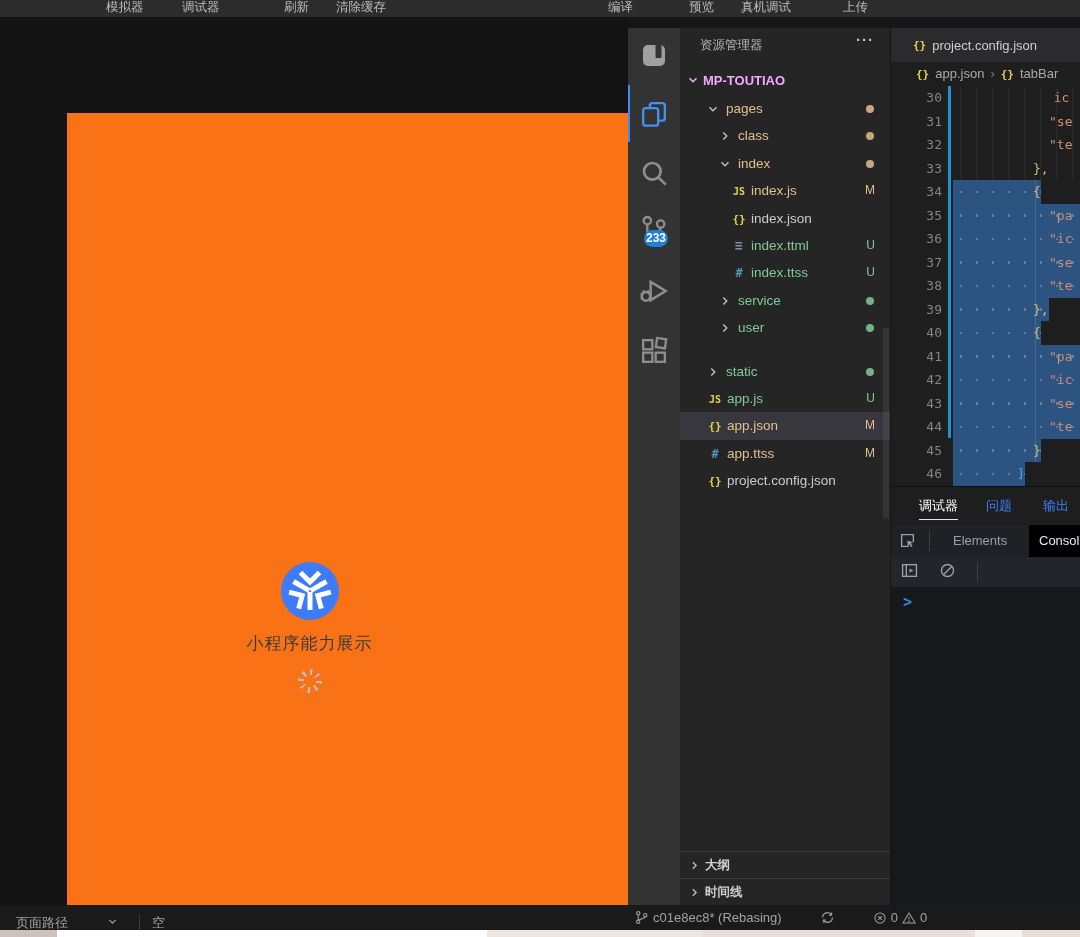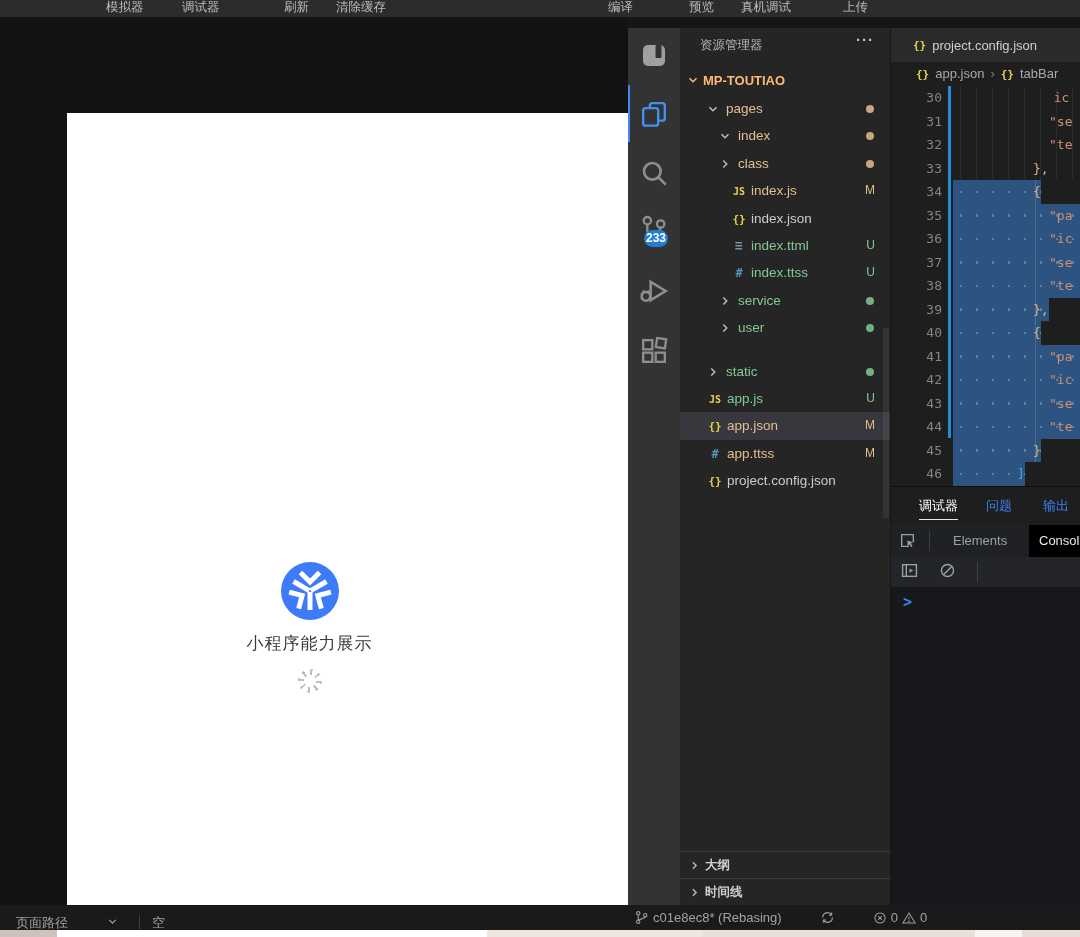--- a/index.html
+++ b/index.html
@@ -5,42 +5,42 @@
   html,body{margin:0;padding:0;background:#000;}
   .screen{position:relative;width:1080px;height:937px;overflow:hidden;background:#141414;
           font-family:"Liberation Sans","DejaVu Sans",sans-serif;color:#ccc;-webkit-font-smoothing:antialiased;}
   
   .toolbar{position:absolute;left:0;top:0;width:1080px;height:17px;background:#2c2c2c;overflow:hidden;}
   .tb{position:absolute;top:0;font-size:12.5px;color:#bdbdbd;line-height:15px;cursor:default;}
   .tb1{left:106px}.tb2{left:182px}.tb3{left:284px}.tb4{left:336px}.tb5{left:608px}.tb6{left:689px}.tb7{left:741px}.tb8{left:843px}
   .gap-strip{position:absolute;left:628px;top:17px;width:452px;height:11px;background:#161616;}
   
   .simulator{position:absolute;left:0;top:17px;width:628px;height:888px;background:#131313;}
-  .phone{position:absolute;left:67px;top:96px;width:584px;height:792px;background:#ffffff;}
+  .phone{position:absolute;left:67px;top:96px;width:584px;height:792px;background:#f97316;}
   .phone-center{position:absolute;left:0;top:449px;width:485px;text-align:center;}
   .app-logo{display:inline-block;width:58px;height:58px;}
   .app-title{margin-top:8px;font-size:17px;color:#3a3a3a;letter-spacing:1px;}
   .spinner{margin:14px auto 0;width:24px;height:24px;border-radius:50%;
     background:repeating-conic-gradient(#bdbdbd 0deg 14deg, transparent 14deg 45deg);
     -webkit-mask:radial-gradient(circle,transparent 0 5.5px,#000 6px);
     mask:radial-gradient(circle,transparent 0 5.5px,#000 6px);}
   
   .activity{position:absolute;left:628px;top:28px;width:52px;height:877px;background:#333333;}
   .act-indicator{position:absolute;left:0;top:57px;width:2px;height:57px;background:#3d8af8;}
   .aicon{position:absolute;left:11px;width:30px;height:30px;color:#8e8e8e;cursor:pointer;}
   .ai1{top:12px}.ai2{top:71px;color:#4290f0}.ai3{top:130px}.ai4{top:186px}.ai5{top:248px}.ai6{top:308px}
   .scm-badge{position:absolute;left:16px;top:202px;min-width:24px;height:17px;border-radius:9px;background:#1f7fd4;
     color:#fff;font-size:12px;font-weight:bold;text-align:center;line-height:17px;}
   
   .explorer{position:absolute;left:680px;top:28px;width:210px;height:877px;background:#252526;overflow:hidden;}
   .exp-header{position:absolute;left:0;top:0;width:100%;height:34px;}
   .exp-title{position:absolute;left:20px;top:9px;font-size:12.5px;color:#b8b8b8;}
   .exp-menu{position:absolute;right:16px;top:3px;font-size:15px;font-weight:bold;letter-spacing:1px;color:#c5c5c5;cursor:pointer;}
   .project-row{position:absolute;left:0;top:40px;width:100%;height:26px;line-height:26px;font-weight:bold;
-    font-size:13px;color:#fdba74;cursor:pointer;}
+    font-size:13px;color:#f0abfc;cursor:pointer;}
   .project-row svg{vertical-align:-2px;margin:0 3px 0 6px;}
   .tree{position:absolute;left:0;top:67px;width:100%;}
   .trow{position:relative;height:27.4px;line-height:27.4px;font-size:13.5px;cursor:pointer;white-space:nowrap;}
   .trow.selected{background:#37373d;}
   .st-mod{color:#e2c08d;} .st-new{color:#81c994;} .st-default{color:#cccccc;}
   .trow .chev{vertical-align:-3px;margin-right:3px;color:#bdbdbd;}
   .chev.open{transform:rotate(90deg);}
   .fi{display:inline-block;width:18px;text-align:center;font-weight:bold;font-size:10px;font-family:"DejaVu Sans Mono",monospace;}
   .fi-js{color:#e8d44d;} .fi-json{color:#e8d44d;font-size:11px;} .fi-ttml{color:#7b93a7;font-size:13px;} .fi-ttss{color:#519aba;font-size:12px;}
   .fname{margin-left:3px;}
@@ -200,26 +200,26 @@
     </div>
     <div class="project-row">
       <svg class="chev open" viewBox="0 0 16 16" width="14" height="14">
         <path d="M6 4l4 4-4 4" fill="none" stroke="currentColor" stroke-width="1.7"></path>
       </svg><span>MP-TOUTIAO</span>
     </div>
     <div class="tree">
         <div class="trow st-mod" style="padding-left: 26px;"><svg class="chev open" viewBox="0 0 16 16" width="14" height="14">
             <path d="M6 4l4 4-4 4" fill="none" stroke="currentColor" stroke-width="1.7"></path>
           </svg><span class="fname">pages</span><span class="dot"></span></div>
+        <div class="trow st-mod" style="padding-left: 38px;"><svg class="chev" viewBox="0 0 16 16" width="14" height="14">
+            <path d="M6 4l4 4-4 4" fill="none" stroke="currentColor" stroke-width="1.7"></path>
+          </svg><span class="fname">class</span><span class="dot"></span></div>
         <div class="trow st-mod" style="padding-left: 38px;"><svg class="chev open" viewBox="0 0 16 16" width="14" height="14">
             <path d="M6 4l4 4-4 4" fill="none" stroke="currentColor" stroke-width="1.7"></path>
           </svg><span class="fname">index</span><span class="dot"></span></div>
-        <div class="trow st-mod" style="padding-left: 38px;"><svg class="chev" viewBox="0 0 16 16" width="14" height="14">
-            <path d="M6 4l4 4-4 4" fill="none" stroke="currentColor" stroke-width="1.7"></path>
-          </svg><span class="fname">class</span><span class="dot"></span></div>
         <div class="trow st-mod" style="padding-left: 50px;"><span class="fi fi-js">JS</span><span class="fname">index.js</span><span class="gbadge">M</span></div>
         <div class="trow st-default" style="padding-left: 50px;"><span class="fi fi-json">{}</span><span class="fname">index.json</span></div>
         <div class="trow st-new" style="padding-left: 50px;"><span class="fi fi-ttml">≡</span><span class="fname">index.ttml</span><span class="gbadge">U</span></div>
         <div class="trow st-new" style="padding-left: 50px;"><span class="fi fi-ttss">#</span><span class="fname">index.ttss</span><span class="gbadge">U</span></div>
         <div class="trow st-new" style="padding-left: 38px;"><svg class="chev" viewBox="0 0 16 16" width="14" height="14">
             <path d="M6 4l4 4-4 4" fill="none" stroke="currentColor" stroke-width="1.7"></path>
           </svg><span class="fname">service</span><span class="dot"></span></div>
         <div class="trow st-new" style="padding-left: 38px;"><svg class="chev" viewBox="0 0 16 16" width="14" height="14">
             <path d="M6 4l4 4-4 4" fill="none" stroke="currentColor" stroke-width="1.7"></path>
           </svg><span class="fname">user</span><span class="dot"></span></div>

